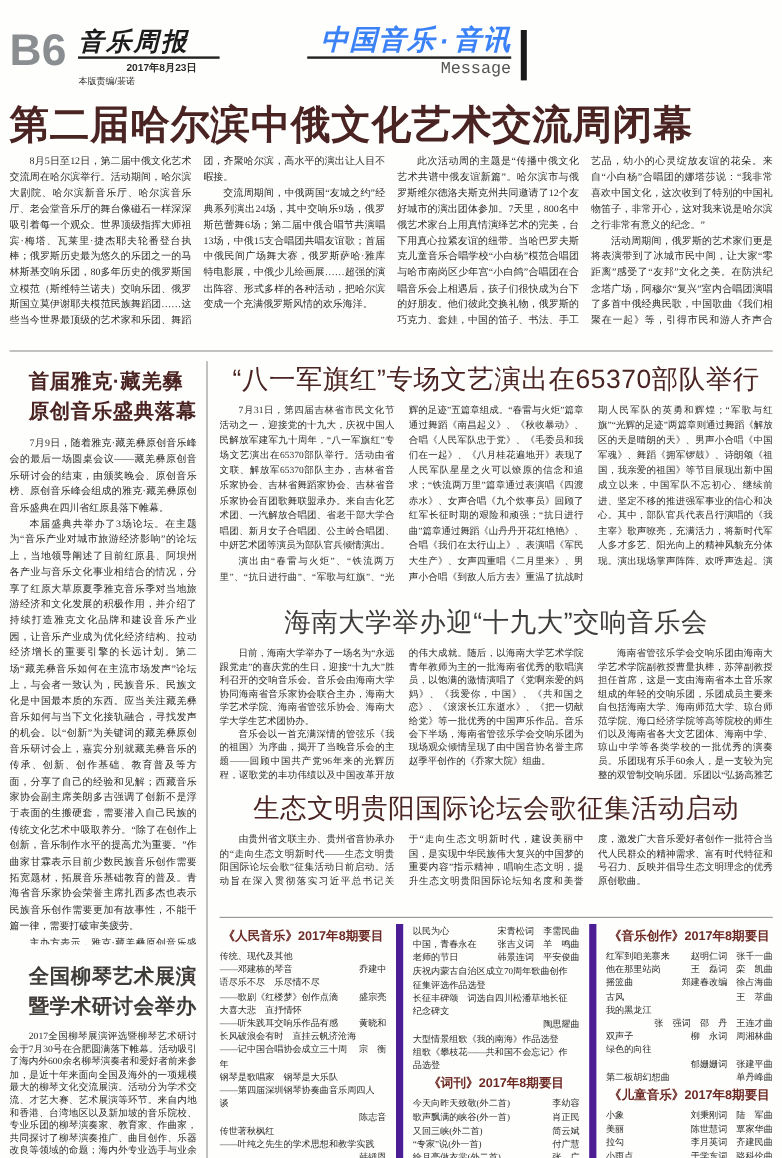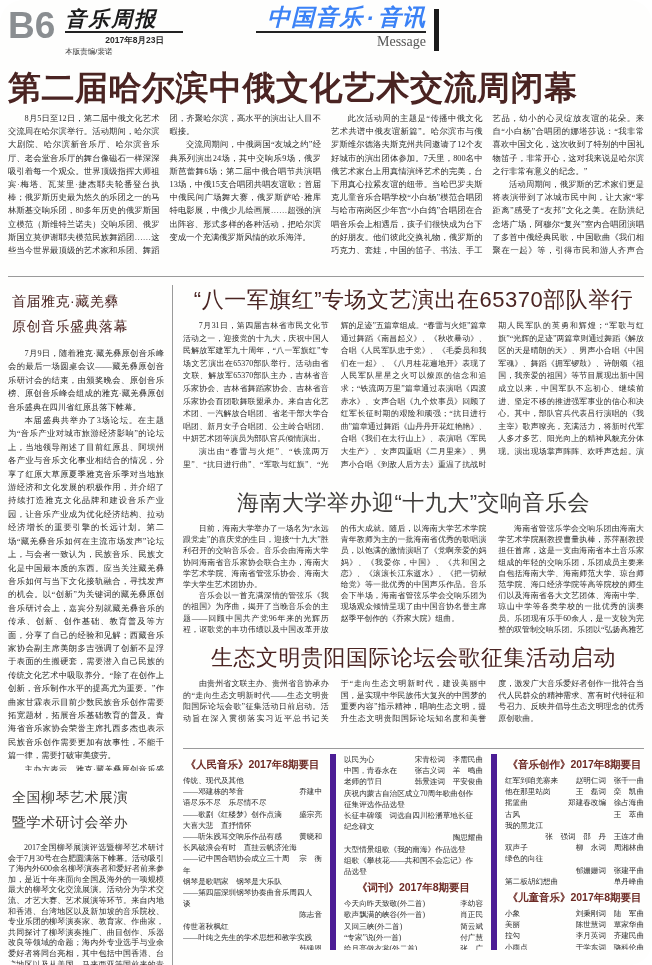--- a/index.html
+++ b/index.html
@@ -1,42 +1,42 @@
 <!DOCTYPE html>
 <html style="--headline_red: #4a2422; --headline_dark: #3f3c3a; --mag_header: #6d2a24; --page_no_gray: #8a8e91; --rule: #9a9a9a; --text: #2b2b2b;"><head>
 <meta charset="utf-8">
 <style>
   html,body{margin:0;padding:0;background:#ffffff;}
   body{width:652px;height:965px;overflow:hidden;font-family:"Liberation Serif","DejaVu Serif",serif;color:var(--text,#2b2b2b);}
-  .page{box-sizing:border-box;width:652px;height:965px;padding:6px 8px 0 8px;overflow:hidden;background:#fefefd;border-radius:23px;}
+  .page{box-sizing:border-box;width:652px;height:965px;padding:22px 8px 0 8px;overflow:hidden;background:#fefefd;}
   p{margin:0;text-indent:2em;}
   
   .masthead{display:flex;align-items:flex-start;height:54px;}
   .pageno{font-family:"Liberation Sans","DejaVu Sans",sans-serif;font-weight:bold;font-size:37px;line-height:40px;color:var(--page_no_gray,#8a8e91);margin-right:10px;}
   .logo-block{padding-top:2px;}
   .logo{font-weight:bold;font-style:italic;font-size:21px;line-height:22px;letter-spacing:2px;color:#1c1c1c;font-family:"DejaVu Serif","Liberation Serif",serif;}
   .logo-rule{height:2px;background:#222;width:118px;margin:1px 0 2px 0;}
   .date{font-size:8.5px;font-weight:bold;font-family:"Liberation Sans",sans-serif;margin-left:40px;}
   .editor{font-size:7.5px;font-family:"Liberation Sans",sans-serif;color:#333;}
   .head-spacer{flex:1;}
   .section-block{text-align:right;padding-top:4px;}
   .section-cn{font-weight:bold;font-style:italic;font-size:23px;line-height:19px;letter-spacing:1px;color:#3b82f6;font-family:Liberation Mono, monospace;}
   .section-rule{height:1.5px;background:#222;width:170px;margin:2px 0 1px auto;}
-  .section-en{font-size:14px;color:#555;font-family:Liberation Serif, serif;}
+  .section-en{font-size:14px;color:#555;font-family:Liberation Mono, monospace;}
   .head-bar{width:5px;height:42px;background:#1a1a1a;margin:3px 0 0 8px;}
   .head-right-space{width:205px;}
   
   .lead-title{margin:10px 0 6px 0;font-family:"Liberation Sans","DejaVu Sans",sans-serif;font-weight:bold;font-size:33px;line-height:36px;letter-spacing:0.5px;color:var(--headline_red,#4a2422);white-space:nowrap;transform:scaleX(1.0);}
   .cjk{text-align:justify;}
   .lead-body{column-count:4;column-gap:10px;height:158px;overflow:hidden;font-size:8.3px;line-height:13.2px;margin-bottom:6px;}
   
   .split{display:flex;border-top:1px solid var(--rule,#9a9a9a);padding-top:8px;}
   .left-col{width:156px;flex:0 0 156px;padding-right:8px;border-right:1px solid var(--rule,#9a9a9a);}
   .right-col{flex:1;padding-left:10px;min-width:0;}
-  .side-title{margin:4px 0 8px 4px;font-family:"Liberation Sans",sans-serif;font-weight:normal;font-size:14px;line-height:25px;letter-spacing:0.5px;}
+  .side-title{margin:4px 0 8px 16px;font-family:"Liberation Sans",sans-serif;font-weight:bold;font-size:17px;line-height:25px;letter-spacing:0.5px;}
   .red{color:var(--headline_red,#4a2422);}
   .gray{color:var(--headline_dark,#3f3c3a);}
   .side-body{font-size:8.3px;line-height:13.4px;text-align:justify;overflow:hidden;}
   .yake-body{height:424px;}
   .liuqin-title{margin-top:14px;}
   .liuqin-body{font-size:8px;line-height:10.6px;height:128px;}
   .mid-title{margin:2px 0 7px 0;text-align:center;font-family:"Liberation Sans",sans-serif;font-weight:normal;font-size:22px;line-height:26px;letter-spacing:0.5px;}
   .col3{column-count:3;column-gap:12px;text-align:justify;overflow:hidden;}
   .army-body{font-size:7.9px;line-height:12.6px;height:154px;margin-bottom:16px;}
   .hainan-body{font-size:7.9px;line-height:11.2px;height:116px;margin-bottom:6px;}

